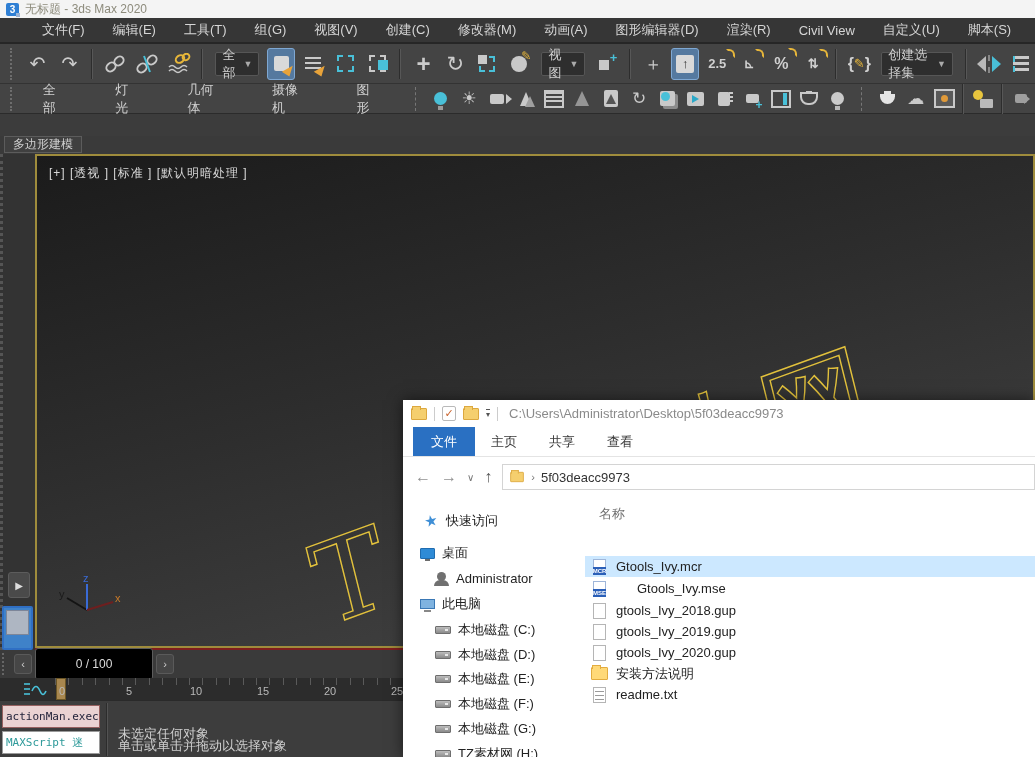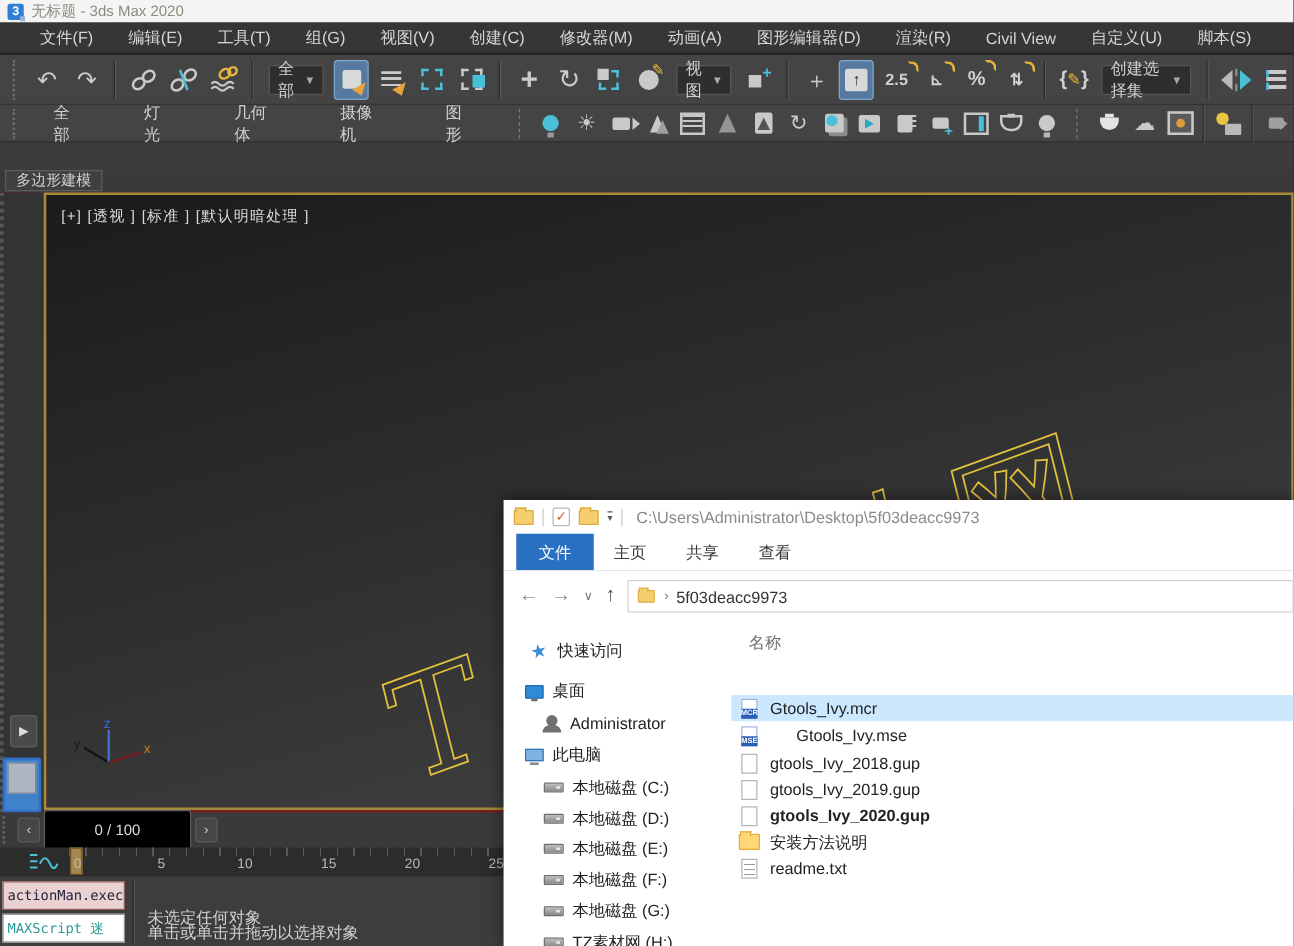--- a/index.html
+++ b/index.html
@@ -9,21 +9,21 @@
 
   
   .titlebar { position:absolute; left:0; top:0; width:1035px; height:18px; background:#f4f4f4;
     display:flex; align-items:center; padding-left:6px; gap:6px; }
   .max-logo { width:13px; height:13px; background:#2f7fd4; border-radius:2px; color:#fff;
     font-size:10px; font-weight:bold; display:flex; align-items:center; justify-content:center; position:relative; }
   .max-logo::after { content:""; position:absolute; right:-1px; bottom:-1px; width:4px; height:4px; background:#9ab4d6; }
   .title-text { font-size:12px; color:#8d8b7c; }
 
   .menubar { position:absolute; left:0; top:18px; width:1035px; height:26px; background:#363636;
-    border-bottom:2px solid #262626; display:flex; align-items:center; gap:0; padding-left:18px; }
+    border-bottom:2px solid #262626; display:flex; align-items:center; gap:0; padding-left:28px; }
   .menu-item { color:#d6d6d6; font-size:13px; padding:0 14px; cursor:default; }
 
   .toolbar1 { position:absolute; left:0; top:44px; width:1035px; height:40px; background:#444;
     display:flex; align-items:center; gap:4px; padding-left:10px; border-bottom:1px solid #333; }
   .toolbar2 { position:absolute; left:0; top:84px; width:1035px; height:30px; background:#444;
     display:flex; align-items:center; padding-left:10px; border-bottom:1px solid #2b2b2b; }
   .grip { width:5px; height:32px; border-left:2px dotted #6d6d6d; margin-right:6px; }
   .grip2 { width:5px; height:24px; border-left:2px dotted #6d6d6d; margin-right:4px; }
   .tsep { width:2px; height:30px; border-left:1px solid #2d2d2d; border-right:1px solid #575757; margin:0 4px; }
   .dsep { width:2px; height:24px; border-left:1px dashed #777; margin:0 10px; }
@@ -533,21 +533,21 @@
             <span class="f-plain"></span>
           </span>
         <span>gtools_Ivy_2018.gup</span>
       </div>
       <div class="file-row" style="top:124px;">
         <span class="f-ic">
             <span class="f-plain"></span>
           </span>
         <span>gtools_Ivy_2019.gup</span>
       </div>
-      <div class="file-row" style="top:145px;font-weight:bold;">
+      <div class="file-row" style="top:145px;">
         <span class="f-ic">
             <span class="f-plain"></span>
           </span>
         <span>gtools_Ivy_2020.gup</span>
       </div>
       <div class="file-row" style="top:166px;">
         <span class="f-ic">
             <span class="f-folder"></span>
           </span>
         <span>安装方法说明</span>

